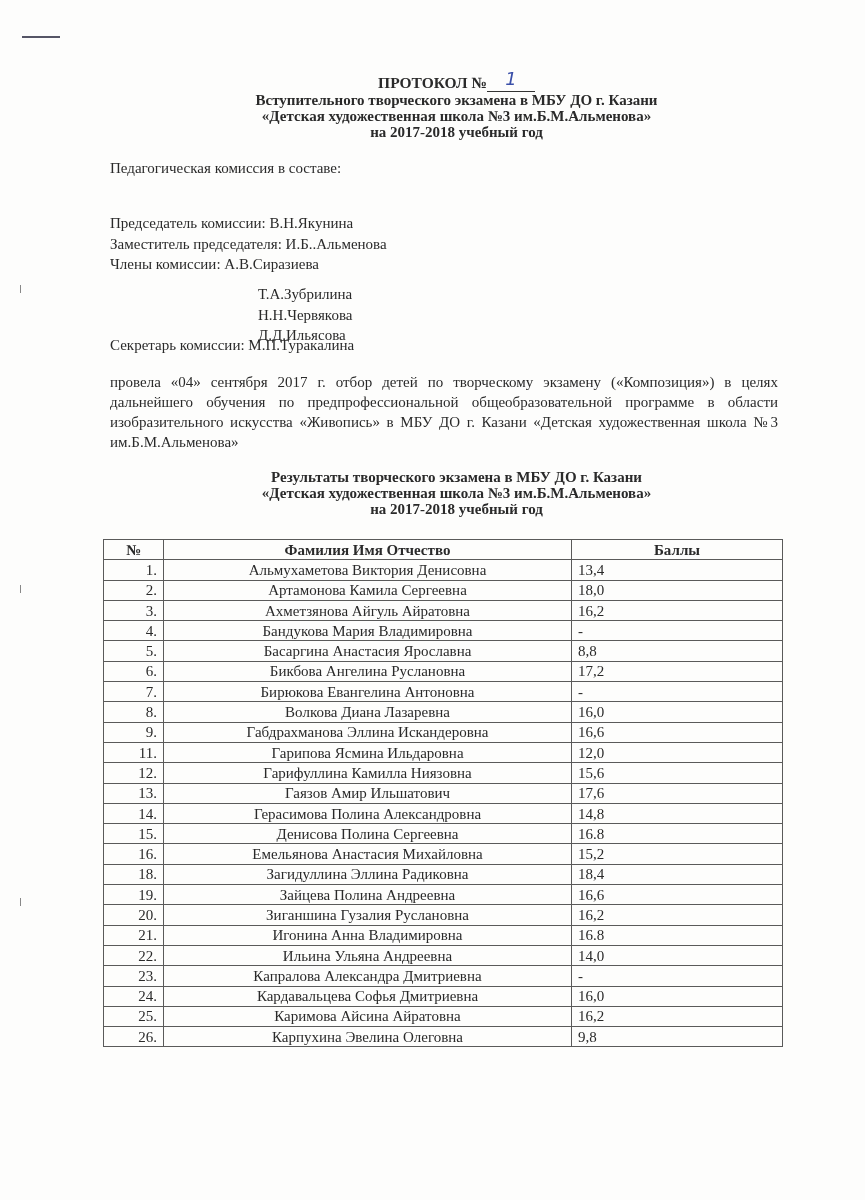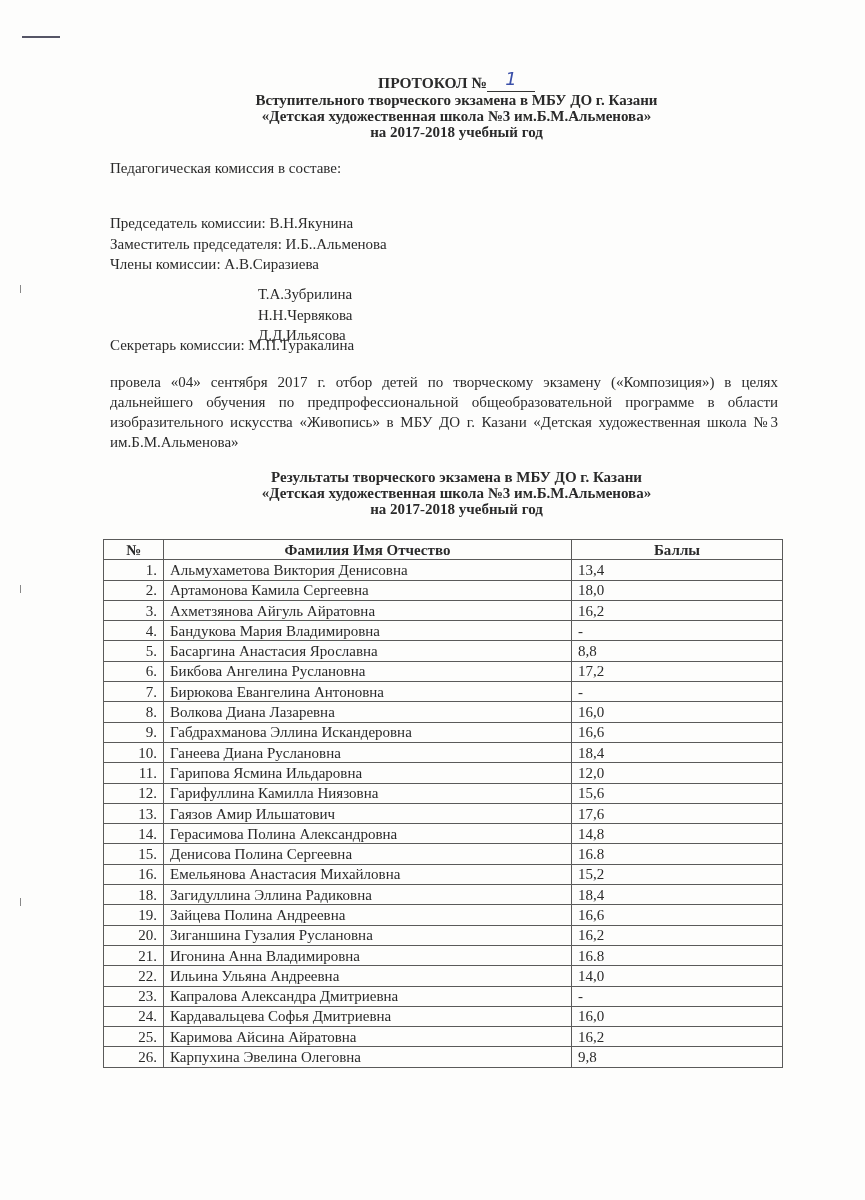--- a/index.html
+++ b/index.html
@@ -13,21 +13,21 @@
   .header .t1 { font-size: 15.5px; }
   .proto-num { display: inline-block; width: 48px; border-bottom: 1px solid #333; position: relative; text-align: center; }
   .proto-num span { color: #3a4fa8; font-family: "DejaVu Sans", sans-serif; font-weight: normal; font-style: italic; font-size: 18px; position: relative; top: -3px; }
   .text { position: absolute; left: 110px; font-size: 15px; line-height: 20.5px; }
   .members { position: absolute; left: 258px; font-size: 15px; line-height: 20.5px; }
   .para { position: absolute; left: 110px; width: 668px; font-size: 15px; line-height: 20px; text-align: justify; }
   table { position: absolute; left: 103px; top: 539px; width: 680px; border-collapse: collapse; font-size: 15px; }
   th, td { border: 1px solid #5a5a5a; height: 19.3px; padding: 0 6px; line-height: 18px; }
   th { font-weight: bold; text-align: center; }
   td.num { text-align: right; width: 47px; }
-  td.name { width: 395px; }
+  td.name { width: 395px; text-align: center; }
 </style>
 </head>
 <body>
 
 <div class="corner-mark"></div>
 <div class="margin-tick" style="top:285px"></div>
 <div class="margin-tick" style="top:585px"></div>
 <div class="margin-tick" style="top:898px"></div>
 
 <div class="header" style="top:74px">
@@ -106,25 +106,20 @@
         <td class="num">8.</td>
         <td class="name">Волкова Диана Лазаревна</td>
         <td class="score">16,0</td>
       </tr>
       <tr>
         <td class="num">9.</td>
         <td class="name">Габдрахманова Эллина Искандеровна</td>
         <td class="score">16,6</td>
       </tr>
       <tr>
-        <td class="num">10.</td>
-        <td class="name">Ганеева Диана Руслановна</td>
-        <td class="score">18,4</td>
-      </tr>
-      <tr>
         <td class="num">11.</td>
         <td class="name">Гарипова Ясмина Ильдаровна</td>
         <td class="score">12,0</td>
       </tr>
       <tr>
         <td class="num">12.</td>
         <td class="name">Гарифуллина Камилла Ниязовна</td>
         <td class="score">15,6</td>
       </tr>
       <tr>

